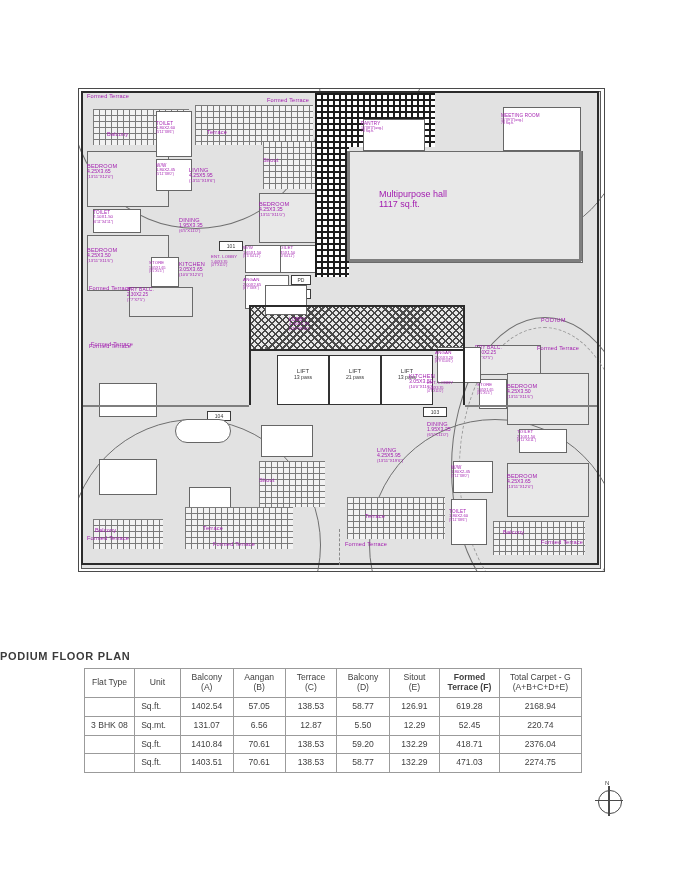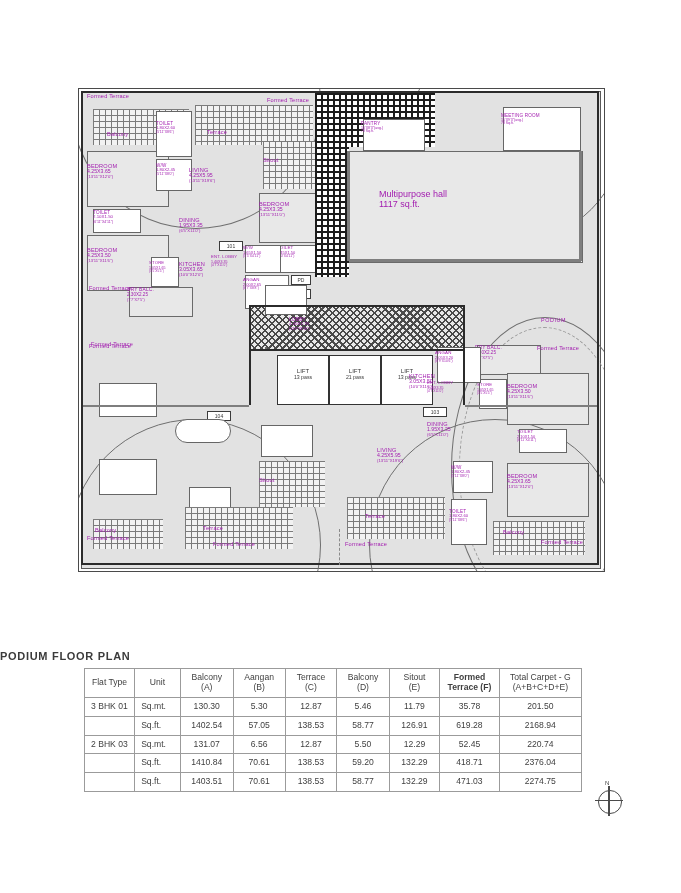--- a/index.html
+++ b/index.html
@@ -444,43 +444,32 @@
         <span>Terrace (F)</span>
       </th>
       <th style="width:92px;">
         <span>Total Carpet - G</span><br>
         <span>(A+B+C+D+E)</span>
       </th>
     </tr>
   </thead>
   <tbody>
     <tr>
-      <td class="flat">3 BHK 01</td>
-      <td class="unit">Sq.mt.</td>
-      <td>130.30</td>
-      <td>5.30</td>
-      <td>12.87</td>
-      <td>5.46</td>
-      <td>11.79</td>
-      <td>35.78</td>
-      <td>201.50</td>
-    </tr>
-    <tr>
       <td class="flat"></td>
       <td class="unit">Sq.ft.</td>
       <td>1402.54</td>
       <td>57.05</td>
       <td>138.53</td>
       <td>58.77</td>
       <td>126.91</td>
       <td>619.28</td>
       <td>2168.94</td>
     </tr>
     <tr>
-      <td class="flat">2 BHK 03</td>
+      <td class="flat">3 BHK 08</td>
       <td class="unit">Sq.mt.</td>
       <td>131.07</td>
       <td>6.56</td>
       <td>12.87</td>
       <td>5.50</td>
       <td>12.29</td>
       <td>52.45</td>
       <td>220.74</td>
     </tr>
     <tr>

